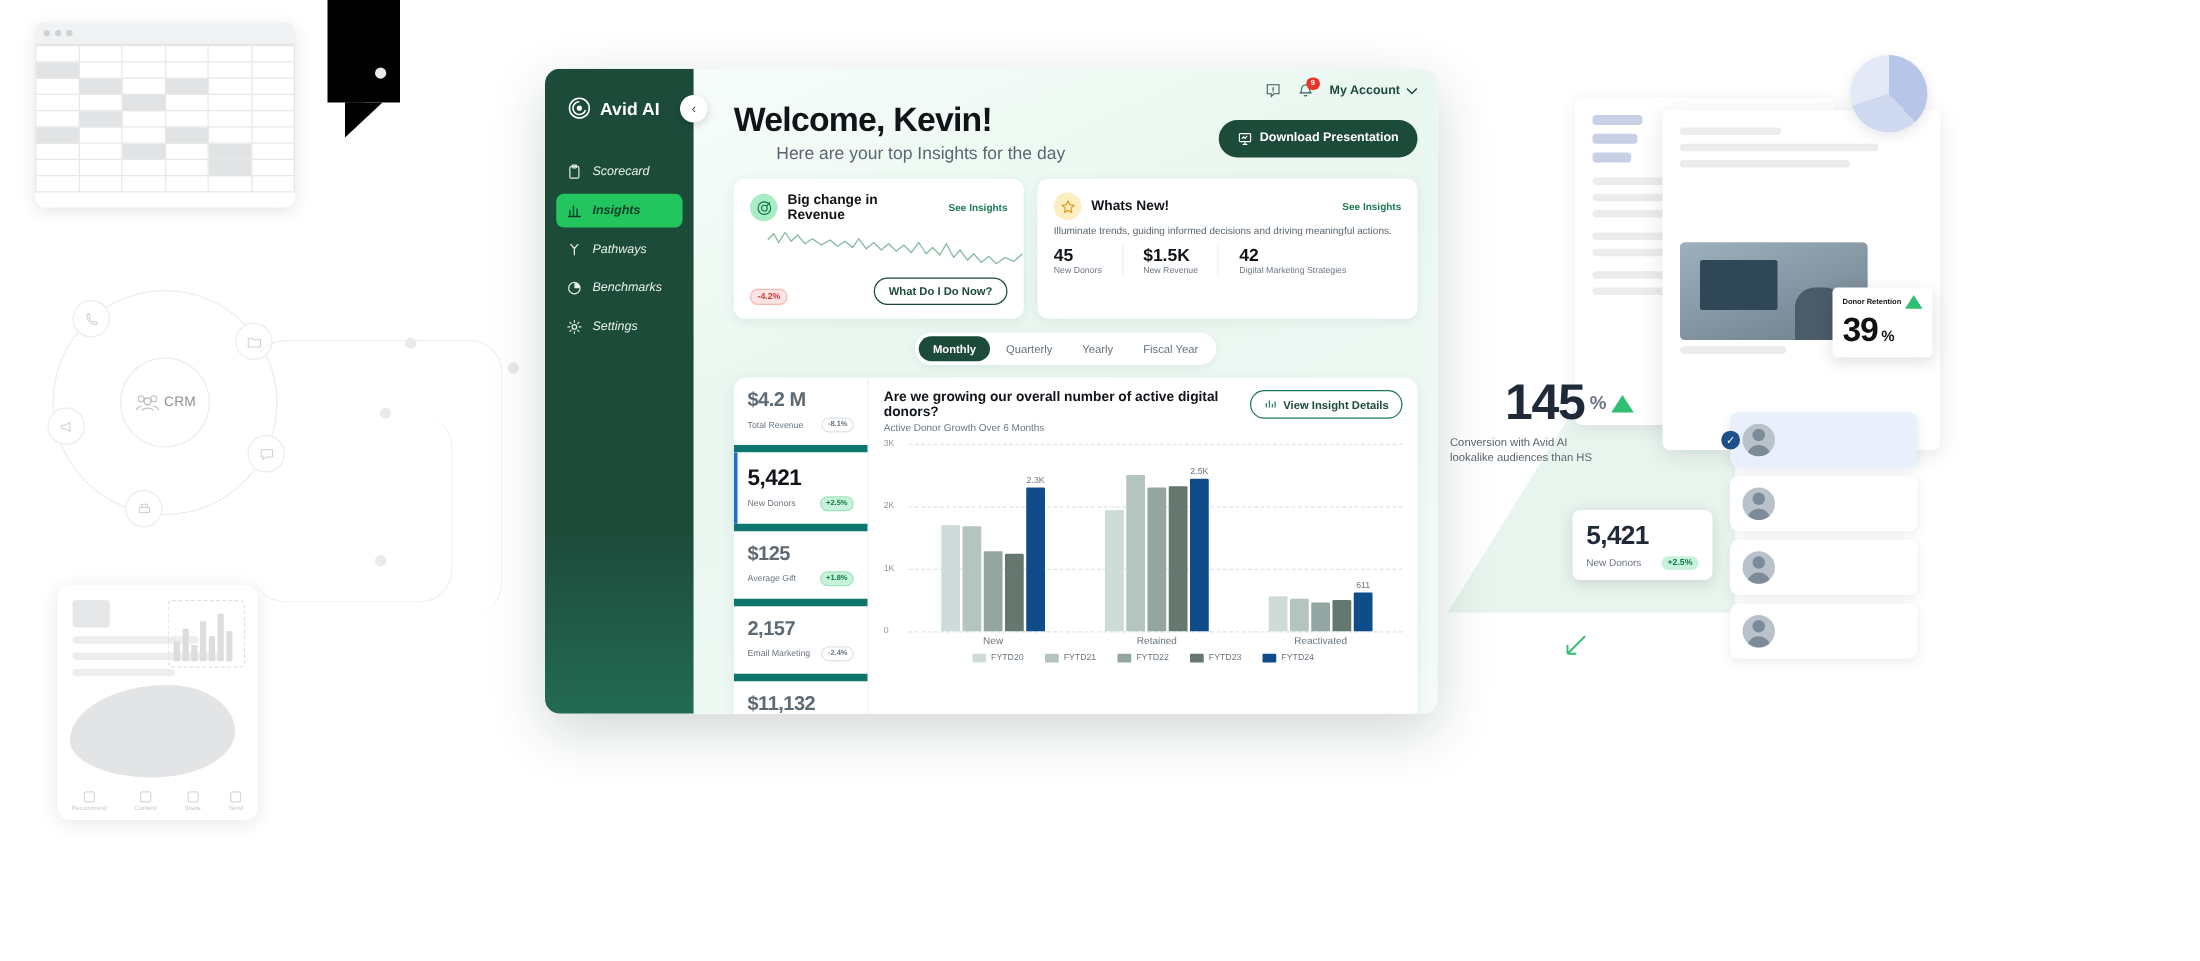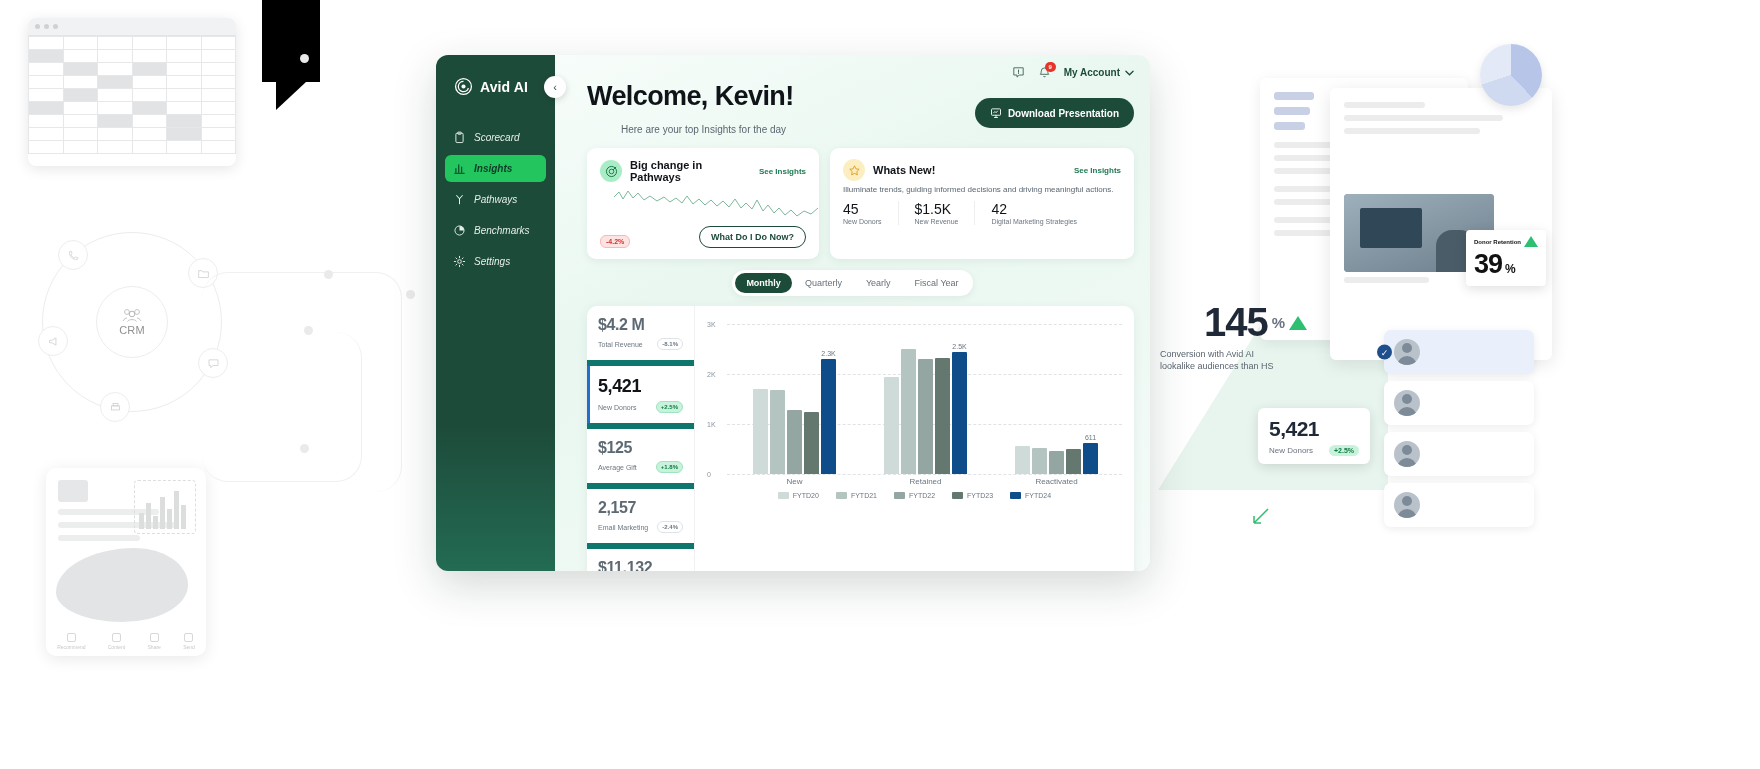--- a/index.html
+++ b/index.html
@@ -48,21 +48,21 @@
   
   #crm { left: 42px; top: 232px; width: 180px; height: 180px; }
   #crm .ring {
     position: absolute; inset: 0; border-radius: 50%;
     border: 1px solid #ececec;
   }
   #crm .center {
     position: absolute; left: 50%; top: 50%; transform: translate(-50%,-50%);
     width: 72px; height: 72px; border-radius: 50%;
     background: #fff; border: 1px solid #ededed;
-    display: flex; flex-direction: column; align-items: center; justify-content: center;
+    display: flex; flex-direction: row; align-items: center; justify-content: center;
     gap: 2px;
   }
   #crm .center .lbl { font-size: 11px; color: #8f9194; letter-spacing: .2px; }
   .sat {
     position: absolute; width: 30px; height: 30px; border-radius: 50%;
     background: #fff; border: 1px solid #ededed;
     display: flex; align-items: center; justify-content: center;
     color: #c9cbcd;
   }
   .connector { position: absolute; border: 1px solid #f0f0f0; border-radius: 26px; }
@@ -229,21 +229,21 @@
   .ic-btn { color: #3a5d51; display: flex; align-items: center; cursor: pointer; position: relative; }
   .badge {
     position: absolute; right: -5px; top: -4px; background: #e5352b; color: #fff;
     font-size: 6px; font-weight: 700; border-radius: 6px; min-width: 11px; height: 10px;
     display: flex; align-items: center; justify-content: center; padding: 0 2px;
   }
   .acct { display: flex; align-items: center; gap: 5px; font-size: 10px; font-weight: 600; color: #1d4b3a; cursor: pointer; }
 
   .welcome-row { display: flex; align-items: center; justify-content: space-between; padding: 2px 16px 0 32px; }
   h1.welcome { font-size: 27px; font-weight: 700; color: #101418; letter-spacing: -.6px; }
-  .sub { font-size: 10px; color: #5a6670; margin-top: 12px; padding-left: 34px; }
+  .sub { font-size: 14px; color: #5a6670; margin-top: 2px; padding-left: 34px; }
   .dl-btn {
     background: #1d4b3a; color: #fff; border: none; border-radius: 18px;
     font-size: 10px; font-weight: 600; padding: 9px 15px;
     display: flex; align-items: center; gap: 6px; cursor: pointer; margin-top: 10px;
   }
 
   .cards-row { display: flex; gap: 11px; padding: 13px 16px 0 32px; }
   .card {
     background: #fff; border-radius: 9px; box-shadow: 0 2px 9px rgba(20,60,45,.07);
     padding: 11px 13px; position: relative;
@@ -266,21 +266,21 @@
   }
   .ghost-btn {
     border: 1px solid #1d4b3a; color: #1d4b3a; background: #fff;
     border-radius: 14px; font-size: 9px; font-weight: 600;
     padding: 5px 11px; cursor: pointer; white-space: nowrap;
   }
   .wn-desc { font-size: 8px; color: #5a6670; margin-top: 4px; }
   .wn-stats { display: flex; margin-top: 7px; }
   .wn-stat { padding-right: 16px; margin-right: 16px; border-right: 1px solid #eceef0; }
   .wn-stat:last-child { border-right: none; }
-  .wn-stat .v { font-size: 14px; font-weight: 400; color: #101418; }
+  .wn-stat .v { font-size: 14px; font-weight: 700; color: #101418; }
   .wn-stat .k { font-size: 7px; color: #6b7680; margin-top: 1px; }
 
   .tabs-row { display: flex; justify-content: center; margin-top: 11px; }
   .tabs {
     background: #fff; border-radius: 16px; padding: 3px;
     display: flex; gap: 2px; box-shadow: 0 2px 7px rgba(20,60,45,.07);
   }
   .tab { font-size: 9px; color: #667079; padding: 5px 11px; border-radius: 13px; cursor: pointer; }
   .tab.active { background: #1d4b3a; color: #fff; font-weight: 600; }
 
@@ -702,21 +702,21 @@
       <div class="cards-row">
         <div class="card card-a">
           <div class="card-head">
             <span class="round-ico ri-green">
               <svg width="13" height="13" viewBox="0 0 18 18" fill="none">
                 <circle cx="9" cy="9" r="7" stroke="#12703f" stroke-width="1.3"></circle>
                 <circle cx="9" cy="9" r="3.2" stroke="#12703f" stroke-width="1.2"></circle>
                 <path d="M11.5 6.5L15 3" stroke="#12703f" stroke-width="1.3" stroke-linecap="round"></path>
               </svg>
             </span>
-            <span class="card-title">Big change in Pathways</span>
+            <span class="card-title">Big change in Revenue</span>
             <span class="see">See Insights</span>
           </div>
           <svg width="208" height="30" viewBox="0 0 208 30" fill="none" style="margin:4px 0 0 14px">
             <polyline points="0,10 5,5 9,12 14,4 19,11 24,6 30,13 36,9 43,14 50,10 56,15 62,11 68,16 73,9 79,17 85,12 91,18 97,13 103,19 109,14 115,20 121,12 127,21 132,16 138,22 143,13 149,24 154,18 160,26 165,21 171,28 177,23 183,29 190,24 197,27 204,21" stroke="#7fb79b" stroke-width="1" fill="none"></polyline>
           </svg>
           <div class="spark-row">
             <span class="pill-red">-4.2%</span>
             <button class="ghost-btn">What Do I Do Now?</button>
           </div>
         </div>
@@ -791,20 +791,32 @@
             <div class="kpi">
               <div class="val">$11,132</div>
               <div class="row">
                 <span class="lab">Revenue Per Donor</span>
                 <span class="chip">-3.2%</span>
               </div>
             </div>
           </div>
 
         <div class="chartwrap">
+          <div class="chart-head">
+            <div>
+              <div class="chart-title">Are we growing our overall number of active digital donors?</div>
+              <div class="chart-sub">Active Donor Growth Over 6 Months</div>
+            </div>
+            <button class="vid-btn">
+              <svg width="11" height="11" viewBox="0 0 16 16" fill="none">
+                <path d="M3 11V7M6.5 11V4M10 11V8M13.2 11V5" stroke="#1f7a52" stroke-width="1.4" stroke-linecap="round"></path>
+              </svg>
+              <span>View Insight Details</span>
+            </button>
+          </div>
 
           <div class="plot" id="plot">
               <div class="gridline" style="top:150px"></div>
               <div class="ytick" style="top:150px">0</div>
               <div class="gridline" style="top:100px"></div>
               <div class="ytick" style="top:100px">1K</div>
               <div class="gridline" style="top:50px"></div>
               <div class="ytick" style="top:50px">2K</div>
               <div class="gridline" style="top:0px"></div>
               <div class="ytick" style="top:0px">3K</div>

